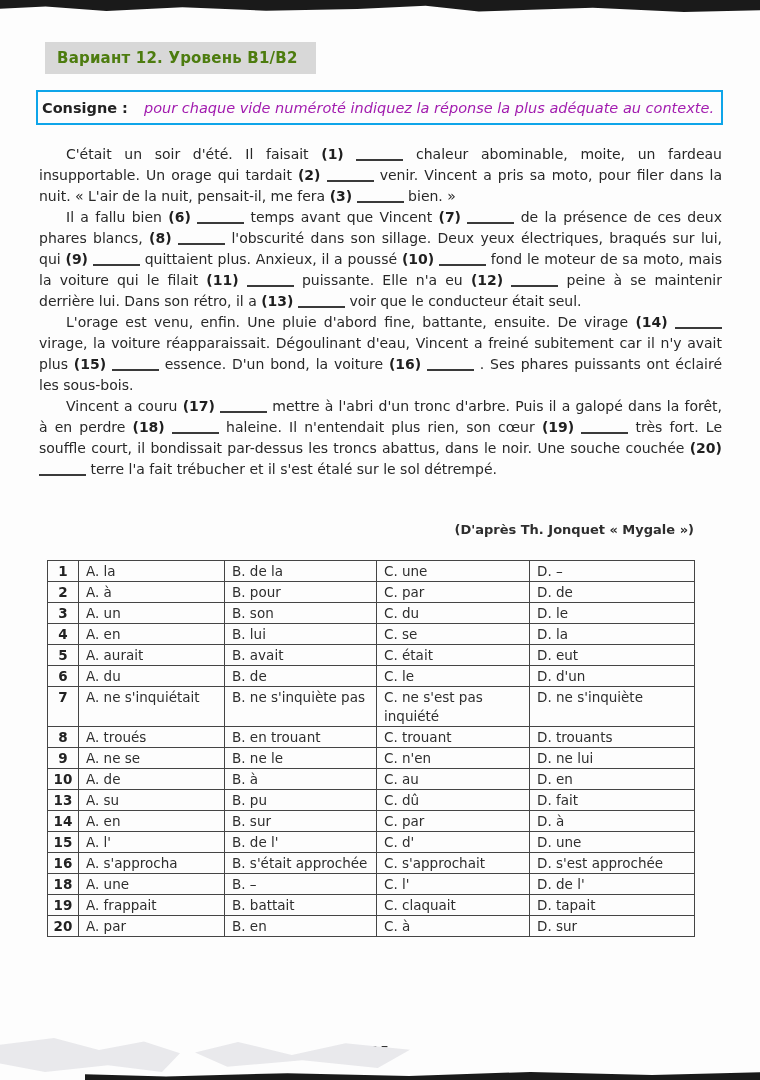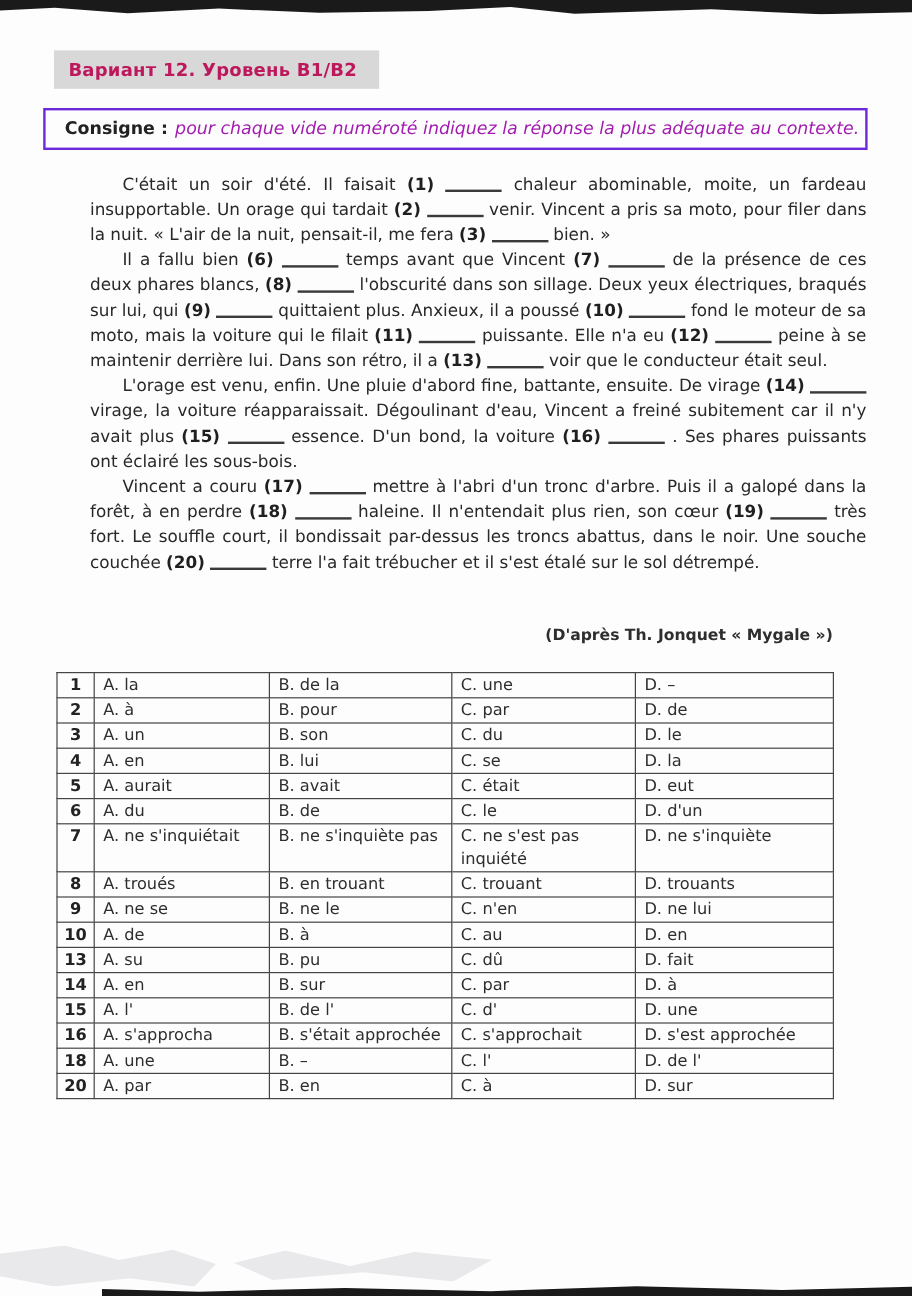--- a/index.html
+++ b/index.html
@@ -26,43 +26,44 @@
   }
   .scan-noise { position:absolute; background:#e9e9ec; }
   .n1 { left:0; bottom:8px; width:180px; height:34px; clip-path:polygon(0 20%,30% 0,55% 35%,80% 10%,100% 45%,90% 100%,60% 80%,25% 100%,0 75%); }
   .n2 { left:195px; bottom:12px; width:215px; height:26px; clip-path:polygon(0 40%,20% 0,45% 50%,70% 5%,100% 30%,85% 100%,50% 70%,15% 95%); }
   
   .title-box {
     position:absolute; left:45px; top:42px;
     height:32px; line-height:33px;
     padding:0 18px 0 12px;
     background:#d8d8d8;
-    font-size:15px; font-weight:bold; color:#be185d;
+    font-size:15px; font-weight:bold; color:#4d7c0f;
     letter-spacing:.2px;
   }
   
   .consigne-box {
     position:absolute; left:36px; top:90px; width:687px; height:35px;
-    border:2px solid #6d28d9;
+    border:2px solid #0ea5e9;
     display:flex; align-items:center;
-    padding-left:16px;
+    padding-left:4px;
     font-size:14.5px;
     background:#fdfdfd;
     white-space:nowrap;
+    gap:10px;
   }
   .consigne-box .lbl { font-weight:bold; font-style:normal; color:#222; }
   .consigne-box .txt { font-style:italic; margin-left:6px; color:#a21caf; }
   
   .passage {
     position:absolute; left:39px; top:144px; width:683px;
     font-size:14px; line-height:21px;
     text-align:justify;
     color:#282828;
   }
-  .passage p { text-indent:27px;margin-left:36px; }
+  .passage p { text-indent:27px; }
   .gapnum { font-weight:bold; color:#1f1f1f; }
   .blank {
     display:inline-block; width:47px; height:3px;
     border-bottom:2px solid #3a3a3a;
     vertical-align:-2px;
   }
   .attribution {
     position:absolute; right:66px; top:522px;
     font-size:13px; color:#2e2e2e;font-weight:bold;
   }
@@ -220,20 +221,27 @@
           <td>D. s'est approchée</td>
         </tr>
         <tr>
           <td class="num">18</td>
           <td>A. une</td>
           <td>B. –</td>
           <td>C. l'</td>
           <td>D. de l'</td>
         </tr>
         <tr>
+          <td class="num">19</td>
+          <td>A. frappait</td>
+          <td>B. battait</td>
+          <td>C. claquait</td>
+          <td>D. tapait</td>
+        </tr>
+        <tr>
           <td class="num">20</td>
           <td>A. par</td>
           <td>B. en</td>
           <td>C. à</td>
           <td>D. sur</td>
         </tr>
       </tbody>
   </table>
 
   <div class="pagenum">15</div>

